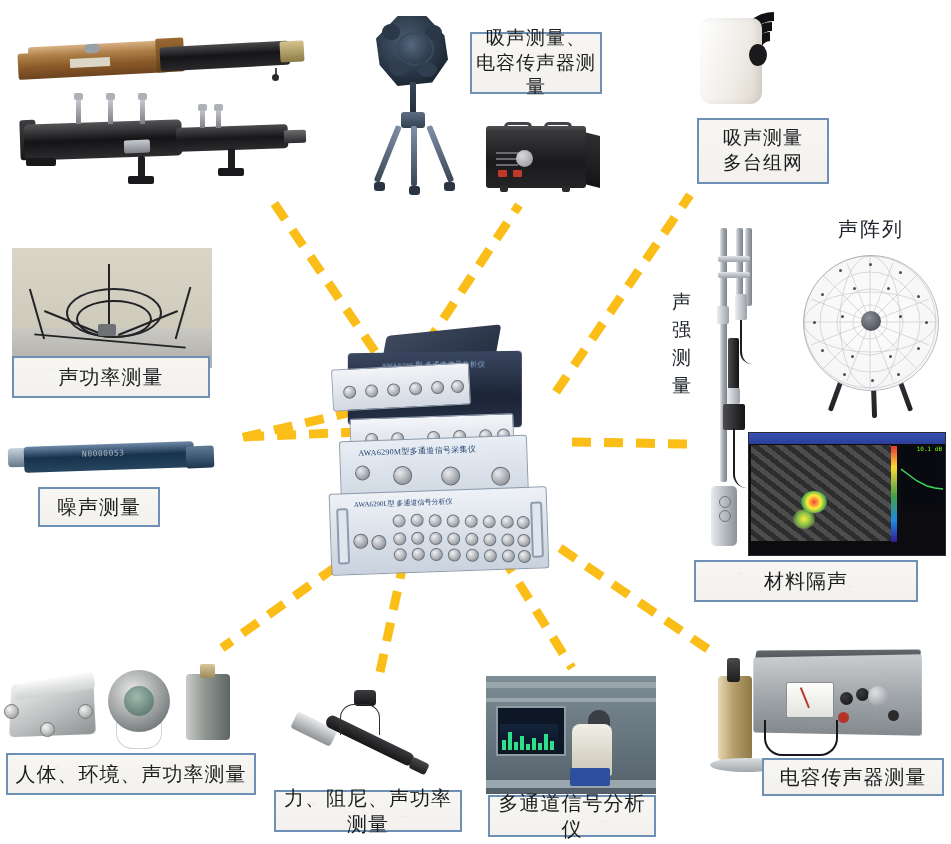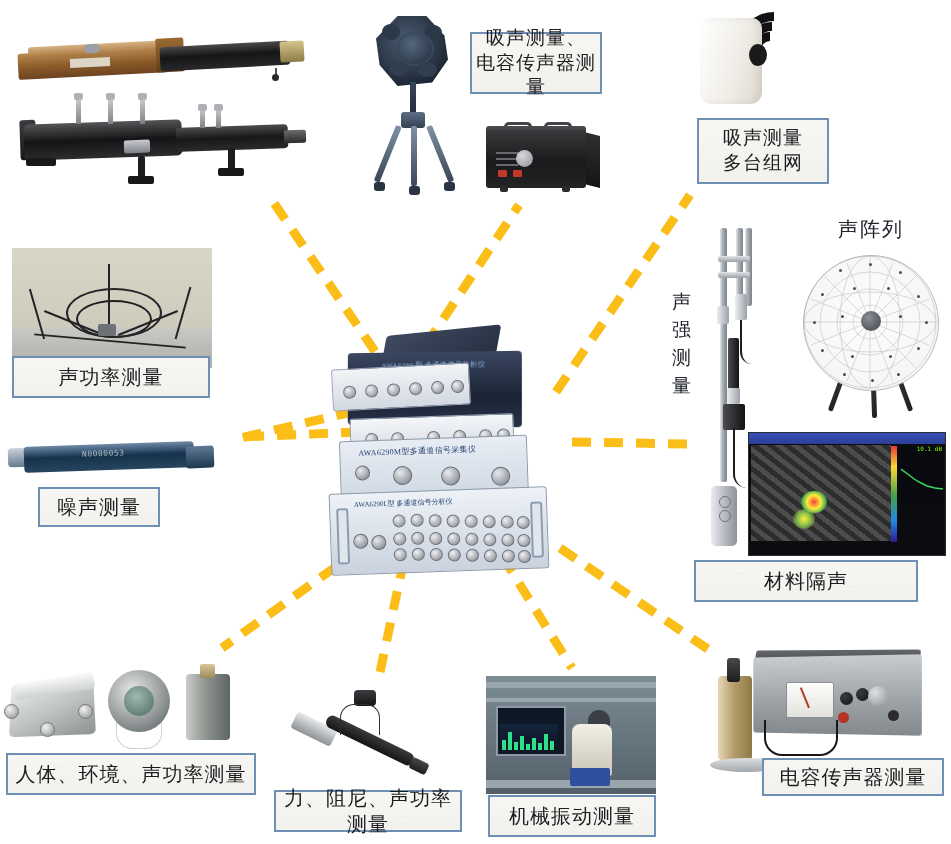--- a/index.html
+++ b/index.html
@@ -640,21 +640,21 @@
       <div class="bar" style="left:32px;width:4px;height:12px;"></div>
       <div class="bar" style="left:38px;width:4px;height:7px;"></div>
       <div class="bar" style="left:44px;width:4px;height:16px;"></div>
       <div class="bar" style="left:50px;width:4px;height:9px;"></div>
     </div>
     <div class="person"></div>
     <div class="robot"></div>
     <div class="tote"></div>
   </div>
   <div class="label" style="left:488px;top:795px;width:168px;height:42px;">
-    <span>机械振动测量</span>
+    <span>多通道信号分析仪</span>
   </div>
 
   <div class="calib photo">
     <div class="top"></div>
     <div class="vent" style="left:86px;top:6px;width:84px;"></div>
     <div class="vent" style="left:86px;top:10px;width:84px;"></div>
     <div class="vent" style="left:86px;top:14px;width:84px;"></div>
     <div class="case"></div>
     <div class="meter"></div>
       <div class="needle"></div>

